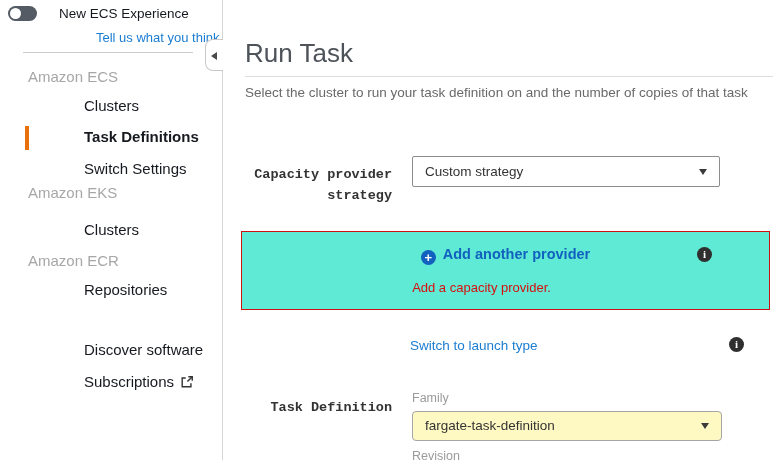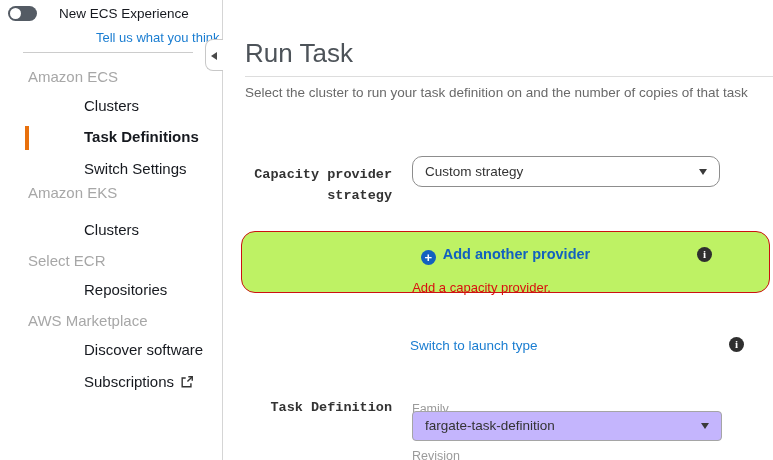--- a/index.html
+++ b/index.html
@@ -53,37 +53,37 @@
   .page-desc { position:absolute; left:245px; top:85px; font-size:13.5px; color:#696969; white-space:nowrap; }
 
   .form-label {
     position:absolute; left:245px; width:147px; text-align:right;
     font-size:13.5px; font-weight:bold; color:#333; line-height:21px;font-family:Liberation Mono, monospace;
   }
   .lbl-capacity { top:164px; }
   .lbl-taskdef  { top:397px; }
 
   .select {
-    position:absolute; height:31px; border:1px solid #8d8d8d; border-radius:10px;
+    position:absolute; height:31px; border:1px solid #8d8d8d; border-radius:2px;
     background:#fff; font-size:13.5px; color:#333; line-height:29px;
     padding-left:12px; cursor:pointer;
   }
   .select-capacity { left:412px; top:156px; width:308px; }
   .select-family   { left:412px; top:411px; width:310px; height:30px; line-height:28px;
-                     background:#c4b5fd; border-color:#a5a5a5; border-radius:4px; }
+                     background:#fef9c3; border-color:#a5a5a5; border-radius:4px; }
   .caret {
     position:absolute; right:12px; top:50%; transform:translateY(-50%);
     width:0; height:0;
     border-left:4.5px solid transparent; border-right:4.5px solid transparent;
     border-top:6px solid #3a3a3a;
   }
 
   .provider-box {
-    position:absolute; left:241px; top:231px; width:529px; height:62px;
-    border:1px solid #cc1111; border-radius:14px; background:#bef264;
+    position:absolute; left:241px; top:231px; width:529px; height:79px;
+    border:1px solid #cc1111; border-radius:0; background:#5eead4;
   }
   .add-provider {
     position:absolute; left:0; right:0; top:14px; text-align:center;
     font-size:14.5px; font-weight:bold; color:#1261bf; cursor:pointer;
   }
   .plus-icon {
     display:inline-block; width:15px; height:15px; border-radius:50%;
     background:#1261bf; color:#fff; font-size:13px; font-weight:bold;
     line-height:15px; text-align:center; vertical-align:-3px; margin-right:7px;
   }
@@ -96,21 +96,21 @@
     background:#2f2f2f; color:#fff; text-align:center;
     font-family:"Liberation Serif", serif; font-size:11px; font-weight:bold;
     line-height:15px; cursor:pointer;
   }
   .info-provider { right:57px; top:15px; }
   .info-switch { left:729px; top:337px; }
 
   .switch-link { position:absolute; left:410px; top:338px; font-size:13.5px; color:#1a7dd1; cursor:pointer; }
 
   .field-label { position:absolute; font-size:12.5px; color:#9b9b9b; }
-  .lbl-family { left:412px; top:402px; }
+  .lbl-family { left:412px; top:391px; }
   .lbl-revision { left:412px; top:449px; }
 </style>
 </head>
 <body>
 
 <div class="sidebar">
 
   <div class="toggle">
     <div class="knob"></div>
   </div>
@@ -122,24 +122,23 @@
   <div class="nav-item" style="top:97px">Clusters</div>
 
   <div class="active-bar"></div>
   <div class="nav-item active" style="top:128px">Task Definitions</div>
 
   <div class="nav-item" style="top:160px">Switch Settings</div>
 
   <div class="nav-header" style="top:184px">Amazon EKS</div>
   <div class="nav-item" style="top:221px">Clusters</div>
 
-  <div class="nav-header" style="top:252px">Select ECR</div>
+  <div class="nav-header" style="top:252px">Amazon ECR</div>
   <div class="nav-item" style="top:281px">Repositories</div>
 
-  <div class="nav-header" style="top:312px">AWS Marketplace</div>
   <div class="nav-item" style="top:341px">Discover software</div>
   <div class="nav-item" style="top:373px">
     <span>Subscriptions</span><span class="ext-icon"><svg width="14" height="14" viewBox="0 0 16 16" fill="none" stroke="#333" stroke-width="1.6">
           <path d="M6.5 3.5H2.5v10h10v-4"></path>
           <path d="M8.5 7.5L14 2"></path>
           <path d="M9.5 2H14v4.5"></path>
         </svg></span>
   </div>
 </div>
 

